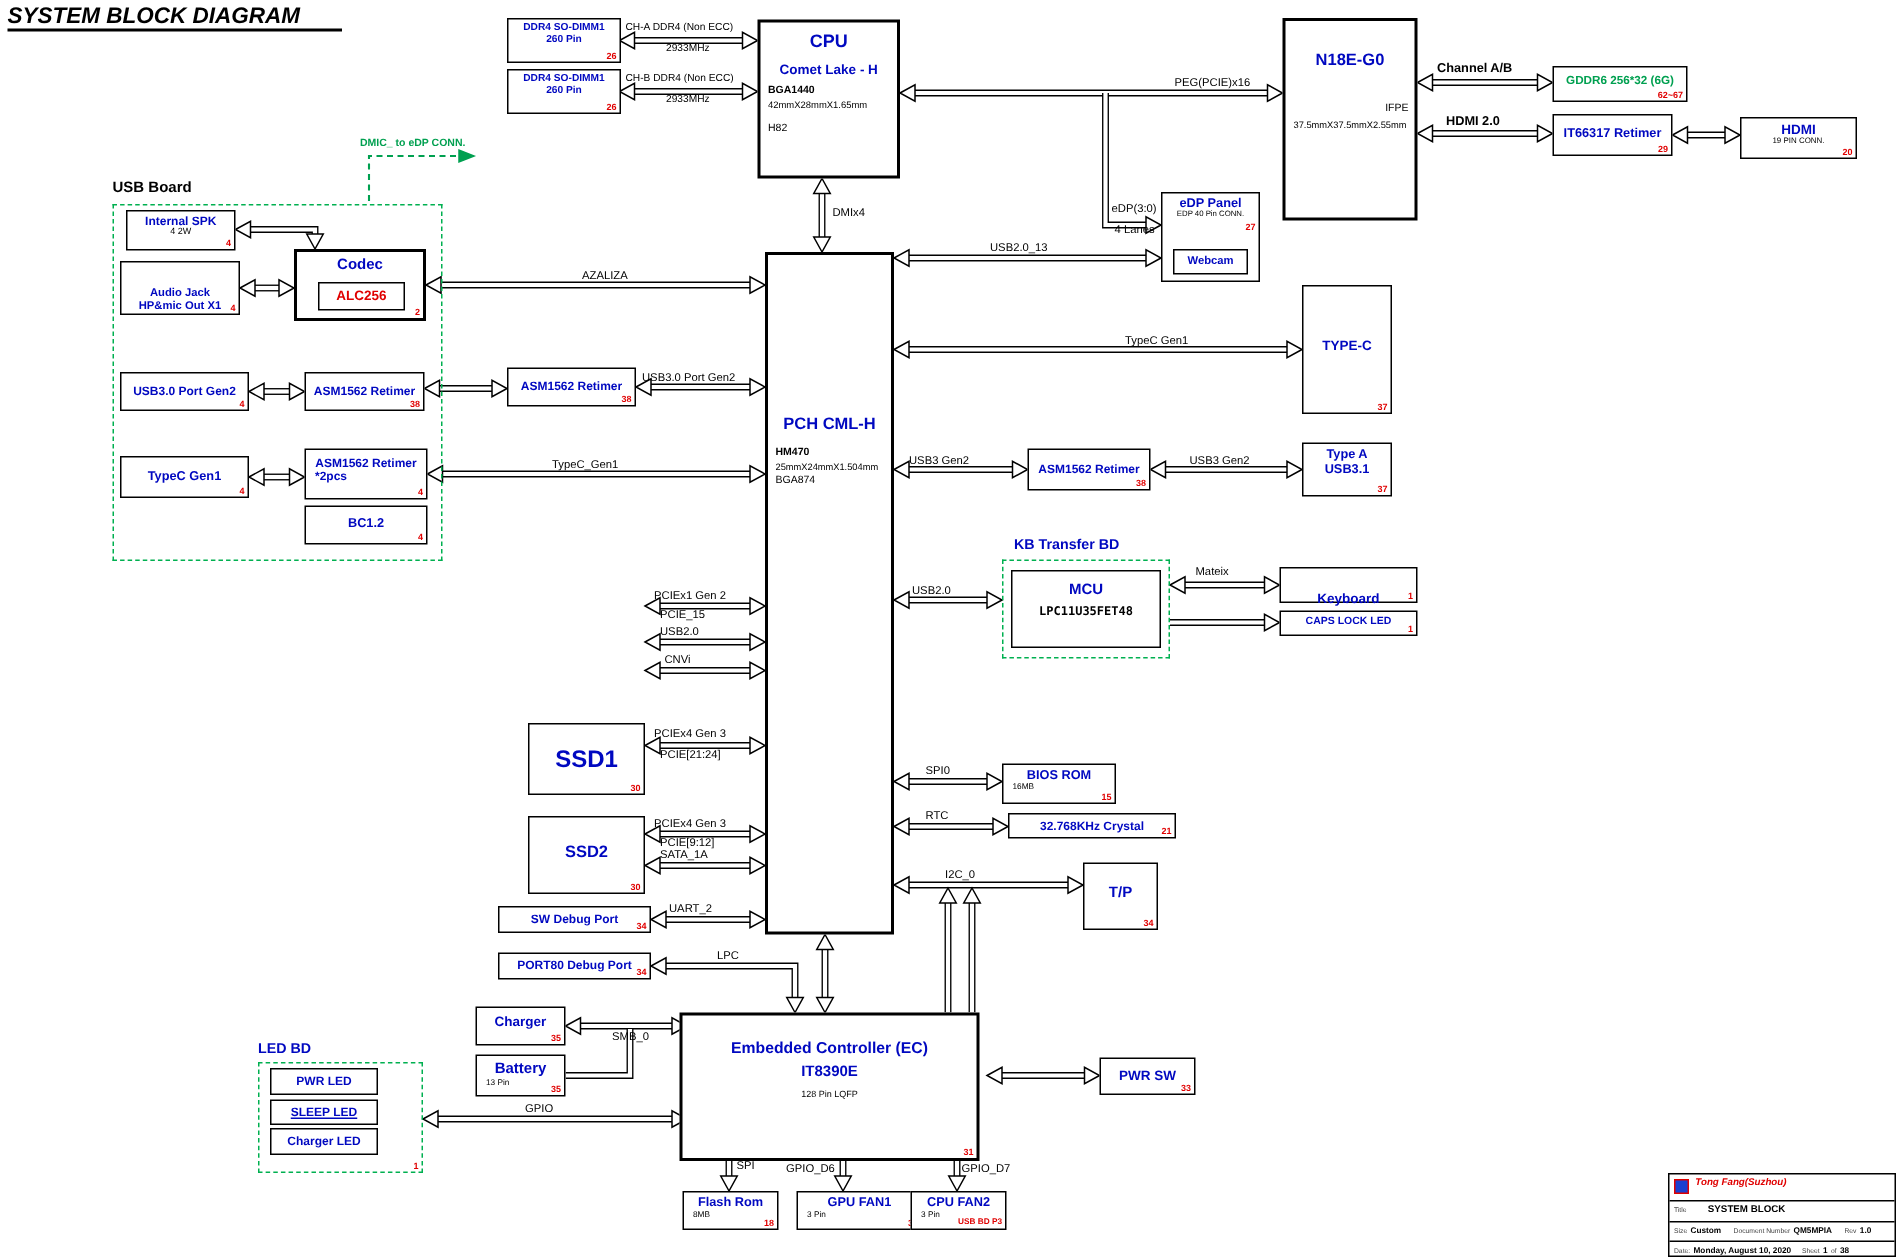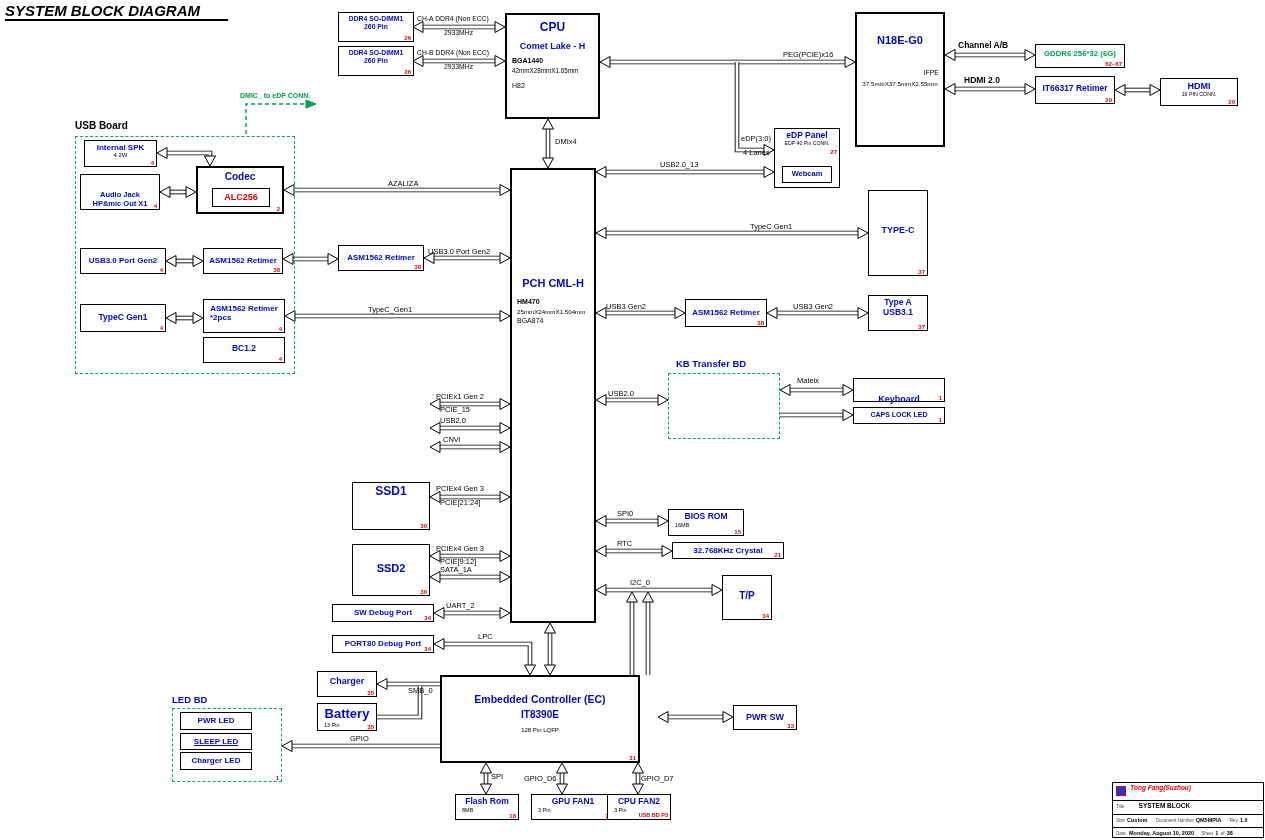--- a/index.html
+++ b/index.html
@@ -320,31 +320,35 @@
   <div class="b" style="left:685px;top:299px;width:82px;height:28px;padding-top:8px">
     <div style="font-size:8px">ASM1562 Retimer</div>
     <span class="ref">38</span>
   </div>
   <div class="b" style="left:868px;top:295px;width:60px;height:36px">
     <div style="font-size:8.5px">Type A</div>
     <div style="font-size:8.5px">USB3.1</div>
     <span class="ref">37</span>
   </div>
 
+  <div class="b" style="left:674px;top:380px;width:100px;height:52px">
+    <div style="font-size:10px;margin-top:5px">MCU</div>
+    <div class="k mono" style="font-size:8px;font-weight:bold;margin-top:3px">LPC11U35FET48</div>
+  </div>
   <div class="b" style="left:853px;top:378px;width:92px;height:24px;padding-top:15px">
     <div style="font-size:9px">Keyboard</div>
     <span class="ref">1</span>
   </div>
   <div class="b" style="left:853px;top:407px;width:92px;height:17px;padding-top:3px">
     <div style="font-size:7px">CAPS LOCK LED</div>
     <span class="ref">1</span>
   </div>
 
   <div class="b" style="left:352px;top:482px;width:78px;height:48px">
-    <div style="font-size:12px;">SSD1</div>
+    <div style="font-size:16px;margin-top:13px">SSD1</div>
     <span class="ref">30</span>
   </div>
   <div class="b" style="left:352px;top:544px;width:78px;height:52px">
     <div style="font-size:11px;margin-top:15px">SSD2</div>
     <span class="ref">30</span>
   </div>
   <div class="b" style="left:332px;top:604px;width:102px;height:18px;padding-top:3px">
     <div style="font-size:8px">SW Debug Port</div>
     <span class="ref">34</span>
   </div>
@@ -365,26 +369,26 @@
   <div class="b" style="left:722px;top:575px;width:50px;height:45px">
     <div style="font-size:10px;margin-top:12px">T/P</div>
     <span class="ref">34</span>
   </div>
 
   <div class="b" style="left:317px;top:671px;width:60px;height:26px;padding-top:4px">
     <div style="font-size:9px">Charger</div>
     <span class="ref">35</span>
   </div>
   <div class="b" style="left:317px;top:703px;width:60px;height:28px;padding-top:3px">
-    <div style="font-size:13px">Battery</div>
+    <div style="font-size:10px">Battery</div>
     <div class="k" style="font-size:5.5px;text-align:left;padding-left:6px">13 Pin</div>
     <span class="ref">35</span>
   </div>
 
-  <div class="b thick" style="left:440px;top:675px;width:200px;height:88px">
+  <div class="b thick" style="left:453px;top:675px;width:200px;height:99px">
     <div style="font-size:10.5px;margin-top:14px">Embedded Controller (EC)</div>
     <div style="font-size:10px;margin-top:4px">IT8390E</div>
     <div class="k" style="font-size:6px;margin-top:6px">128 Pin LQFP</div>
     <span class="ref">31</span>
   </div>
 
   <div class="b" style="left:733px;top:705px;width:64px;height:25px;padding-top:6px">
     <div style="font-size:9px">PWR SW</div>
     <span class="ref">33</span>
   </div>

